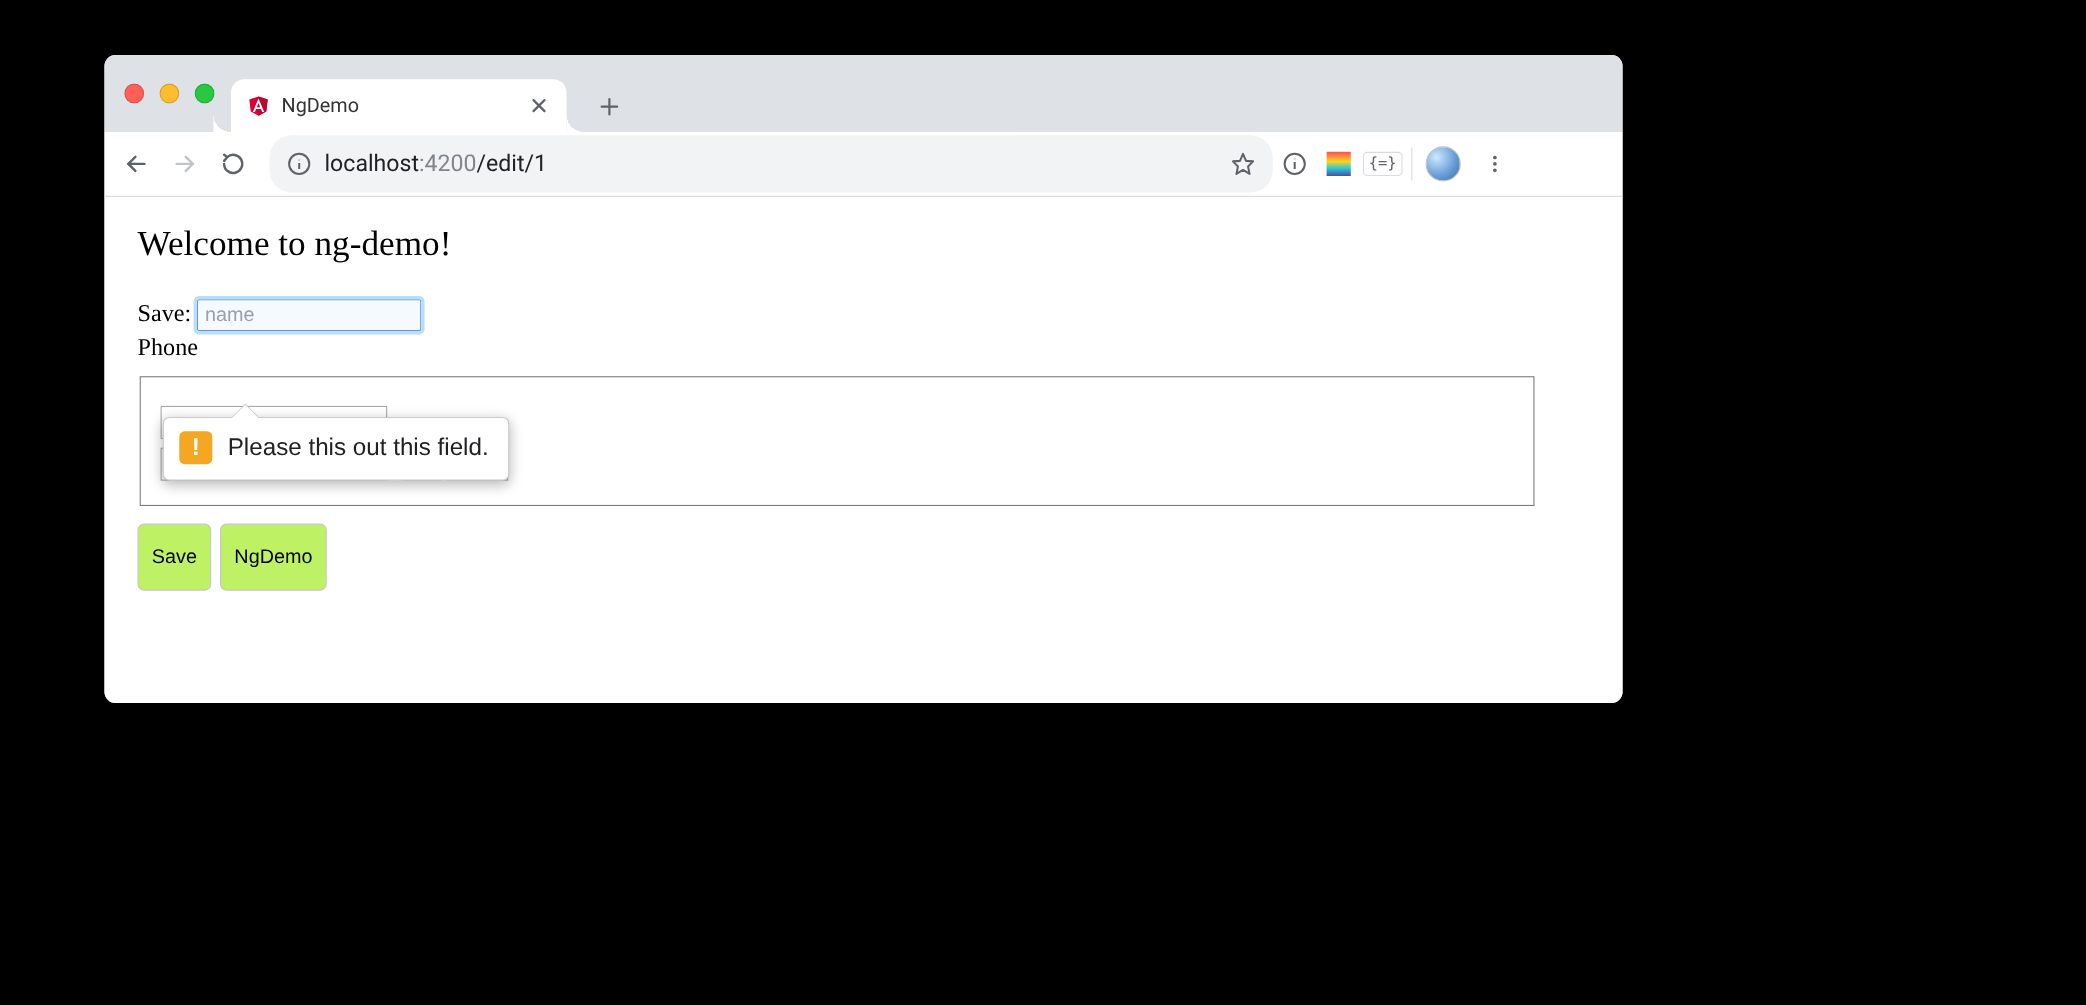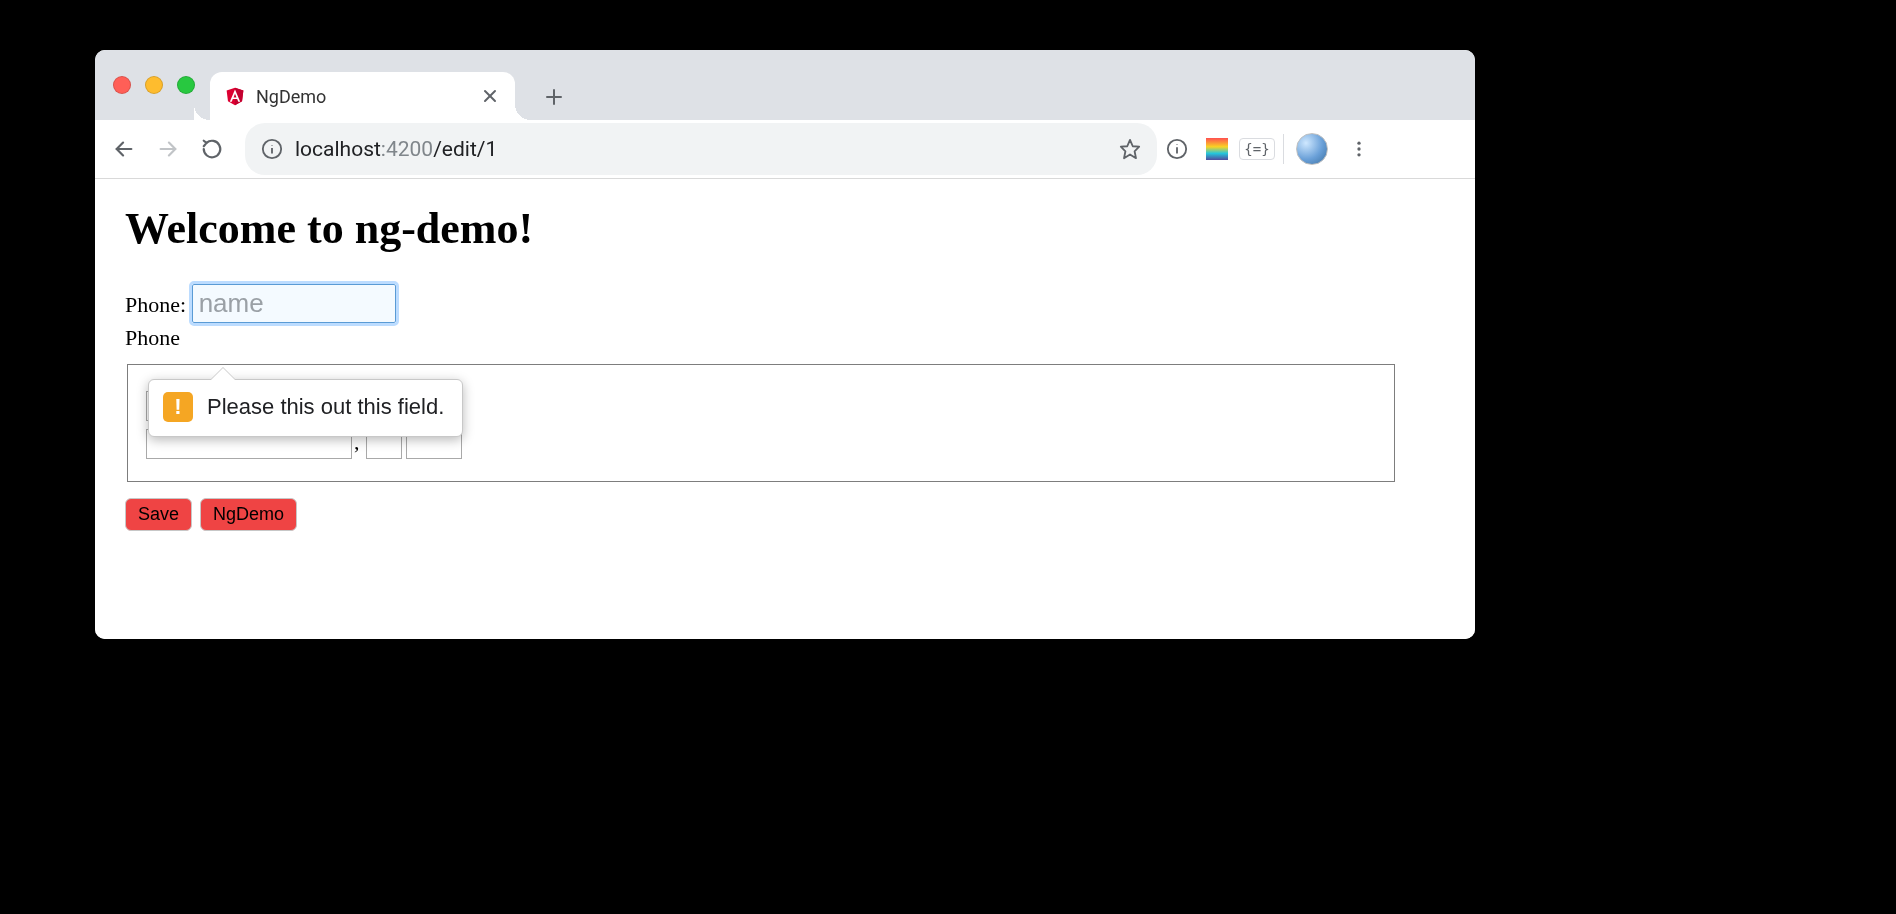--- a/index.html
+++ b/index.html
@@ -197,31 +197,31 @@
   .viewport {
     background: #fff;
     min-height: 410px;
     padding: 24px 30px 26px 30px;
     position: relative;
     border-bottom-left-radius: 10px;
     border-bottom-right-radius: 10px;
     font-family: Georgia, "Times New Roman", serif;
   }
   .page-title {
-    font-size: 44px;
-    font-weight: 700;
+    font-size: 32px;
+    font-weight: 400;
     margin: 0 0 30px 0;
   }
   .form-line {
     font-size: 22px;
     line-height: 1.4;
   }
   .inline-input {
     font-family: Arial, sans-serif;
-    font-size: 26px;
+    font-size: 18px;
     padding: 3px 6px;
     border: 1px solid #a0a0a0;
     border-radius: 2px;
     width: 190px;
     vertical-align: baseline;
   }
   .inline-input.focused {
     outline: 3px solid #bcdcff;
     outline-offset: 0;
     border-color: #5a9bd5;
@@ -257,22 +257,22 @@
   }
 
   .btn-row {
     margin-top: 16px;
     display: flex;
     gap: 8px;
     font-family: Arial, sans-serif;
   }
   .btn {
     font-size: 18px;
-    padding: 5px 12px;
-    background: #ef4444;
+    padding: 19px 12px;
+    background: #bef264;
     border: 1px solid #c7c7c7;
     border-radius: 6px;
     cursor: pointer;
   }
 
   
   .validation-tooltip {
     position: absolute;
     left: 53px;
     top: 200px;
@@ -408,21 +408,21 @@
               <circle cx="12" cy="19" r="2"></circle>
           </svg>
         </div>
       </div>
     </div>
 
     <div class="viewport">
       <h1 class="page-title">Welcome to ng-demo!</h1>
 
       <div class="form-line">
-        <span>Phone:</span>
+        <span>Save:</span>
         <input class="inline-input focused" placeholder="name" style="">
       </div>
       <div class="form-line">
         <span>Phone</span>
       </div>
 
       <fieldset class="address-fieldset">
         <div class="addr-row">
           <input class="empty-input addr-street" style="">
         </div>

